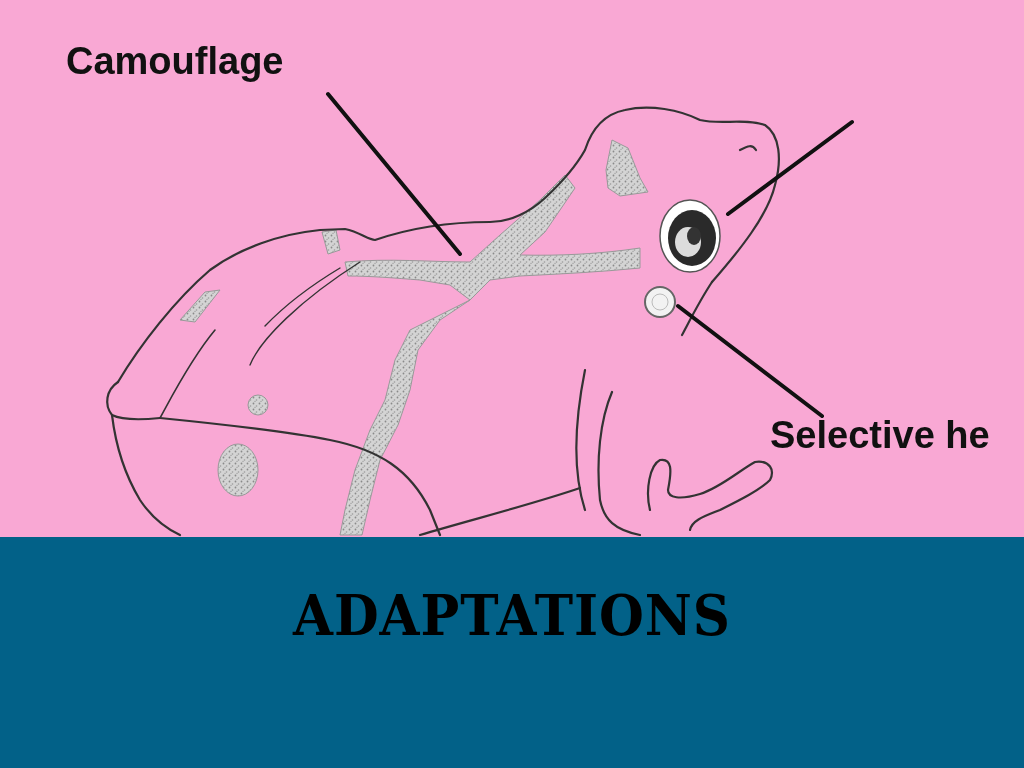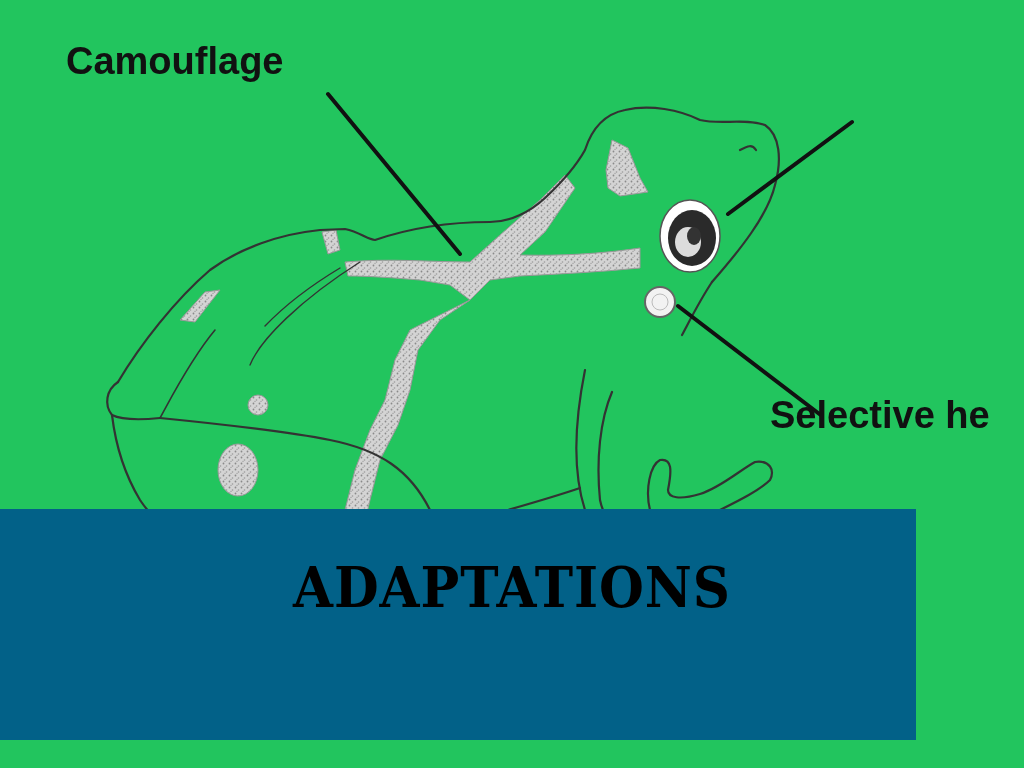--- a/index.html
+++ b/index.html
@@ -7,47 +7,47 @@
       padding: 0;
       width: 1024px;
       height: 768px;
       overflow: hidden;
       background: #ffffff;
     }
     .slide {
       position: relative;
       width: 1024px;
       height: 768px;
-      background: #22c55e;
+      background: #f9a8d4;
       overflow: hidden;
     }
     .diagram {
       position: absolute;
       left: 0;
       top: 0;
       width: 1024px;
       height: 540px;
     }
     .label {
       position: absolute;
       font-family: "Liberation Sans", sans-serif;
       font-weight: bold;
       font-size: 38px;
       color: #111111;
       white-space: nowrap;
       letter-spacing: 0px;
     }
     .label-camouflage { left: 66px; top: 40px; }
     .label-nocturnal { left: 858px; top: 76px; }
-    .label-selective { left: 770px; top: 394px; }
+    .label-selective { left: 770px; top: 414px; }
     .title-band {
       position: absolute;
       left: 0;
-      top: 509px;
-      width: 916px;
+      top: 537px;
+      width: 1024px;
       height: 231px;
       background: #026188;
     }
     .title {
       position: absolute;
       left: 0;
       width: 1024px;
       top: 50px;
       text-align: center;
       font-family: "DejaVu Serif", serif;

